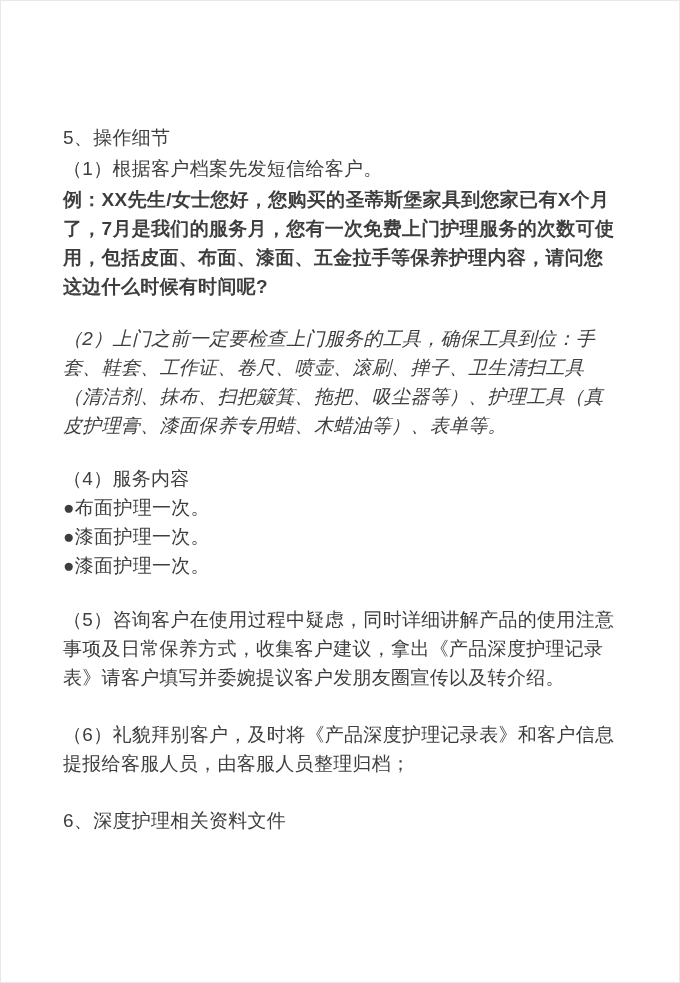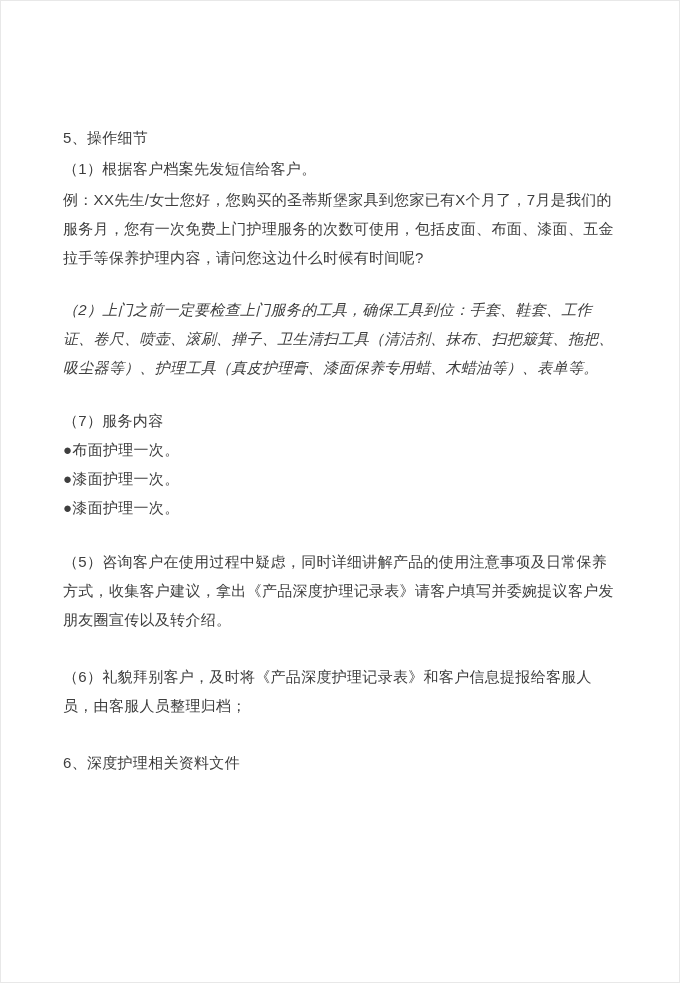--- a/index.html
+++ b/index.html
@@ -13,41 +13,41 @@
     background: #ffffff;
     border: 1px solid #e8e8e8;
     font-family: "Liberation Sans", sans-serif;
     overflow: hidden;
   }
   .doc-content {
     padding: 122px 58px 0 62px;
   }
   .doc-content p {
     margin: 0;
-    font-size: 15px;
+    font-size: 19px;
     line-height: 29px;
     color: #3e3e3e;
     text-align: left;
     letter-spacing: 0.3px;
     word-break: break-all;
   }
   .mb2  { margin-bottom: 2px  !important; }
-  .mb23 { margin-bottom: 23px !important; }
+  .mb23 { margin-bottom: 23px !important; font-weight: bold; }
   .mb24 { margin-bottom: 24px !important; font-style: italic; }
   .mb25 { margin-bottom: 25px !important; }
   .mb28 { margin-bottom: 28px !important; }
 </style>
 </head>
 <body>
 
 <div class="doc-content">
   <p class="mb2">5、操作细节</p>
   <p class="mb2">（1）根据客户档案先发短信给客户。</p>
   <p class="mb23">例：XX先生/女士您好，您购买的圣蒂斯堡家具到您家已有X个月了，7月是我们的服务月，您有一次免费上门护理服务的次数可使用，包括皮面、布面、漆面、五金拉手等保养护理内容，请问您这边什么时候有时间呢?</p>
   <p class="mb24">（2）上门之前一定要检查上门服务的工具，确保工具到位：手套、鞋套、工作证、卷尺、喷壶、滚刷、掸子、卫生清扫工具（清洁剂、抹布、扫把簸箕、拖把、吸尘器等）、护理工具（真皮护理膏、漆面保养专用蜡、木蜡油等）、表单等。</p>
-  <p>（7）服务内容</p>
+  <p>（4）服务内容</p>
   <p>●布面护理一次。</p>
   <p>●漆面护理一次。</p>
   <p class="mb25">●漆面护理一次。</p>
   <p class="mb28">（5）咨询客户在使用过程中疑虑，同时详细讲解产品的使用注意事项及日常保养方式，收集客户建议，拿出《产品深度护理记录表》请客户填写并委婉提议客户发朋友圈宣传以及转介绍。</p>
   <p class="mb28">（6）礼貌拜别客户，及时将《产品深度护理记录表》和客户信息提报给客服人员，由客服人员整理归档；</p>
   <p>6、深度护理相关资料文件</p>
 </div>
 
 </body></html>

